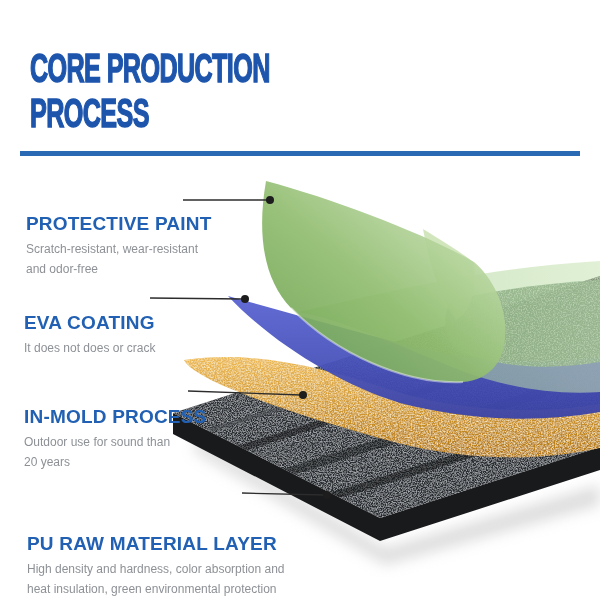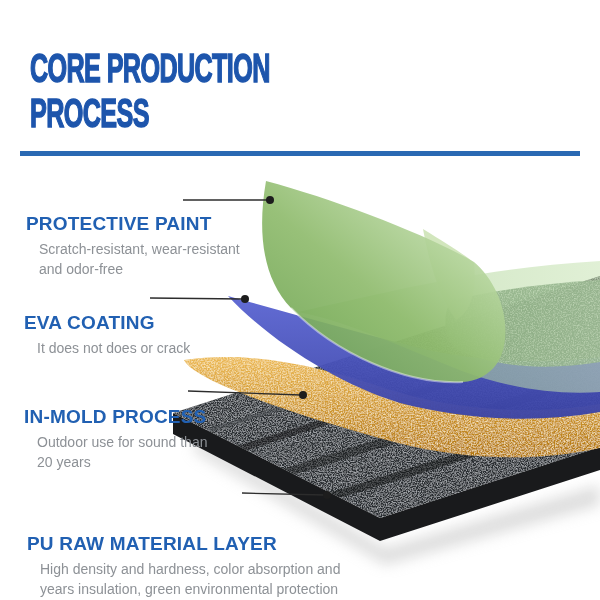--- a/index.html
+++ b/index.html
@@ -11,21 +11,21 @@
   .title{
     position:absolute;left:30px;top:46px;color:#1d55ac;font-weight:bold;
     font-size:40px;line-height:45px;letter-spacing:-1px;
     -webkit-text-stroke:1.4px #1d55ac;
   }
   .title .tline{display:block;transform:scaleX(.63);transform-origin:0 0;white-space:nowrap;}
   .divider{position:absolute;left:20px;top:151px;width:560px;height:5px;background:#2a69b3;}
   
   .sec{position:absolute;z-index:5;}
   .sec .lbl{font-size:19px;font-weight:bold;color:#2160b2;letter-spacing:.2px;white-space:nowrap;margin-top:25px;}
-  .sec .desc{margin-top:4px;font-size:14px;color:#8d9196;line-height:20px;white-space:nowrap;margin-left:13px;}
+  .sec .desc{margin-top:4px;font-size:12px;color:#8d9196;line-height:20px;white-space:nowrap;}
   .s1{left:26px;top:188px;}
   .s2{left:24px;top:287px;}
   .s3{left:24px;top:381px;}
   .s4{left:27px;top:508px;}
   
   .art{position:absolute;left:0;top:0;width:600px;height:600px;z-index:1;}
 </style>
 </head>
 <body>
 
@@ -158,17 +158,17 @@
     <div class="desc">
       <div>Outdoor use for sound than</div>
       <div>20 years</div>
     </div>
   </div>
 
   <div class="sec s4">
     <div class="lbl">PU RAW MATERIAL LAYER</div>
     <div class="desc">
       <div>High density and hardness, color absorption and</div>
-      <div>years insulation, green environmental protection</div>
+      <div>heat insulation, green environmental protection</div>
     </div>
   </div>
 
 </div>
 
 </body></html>

